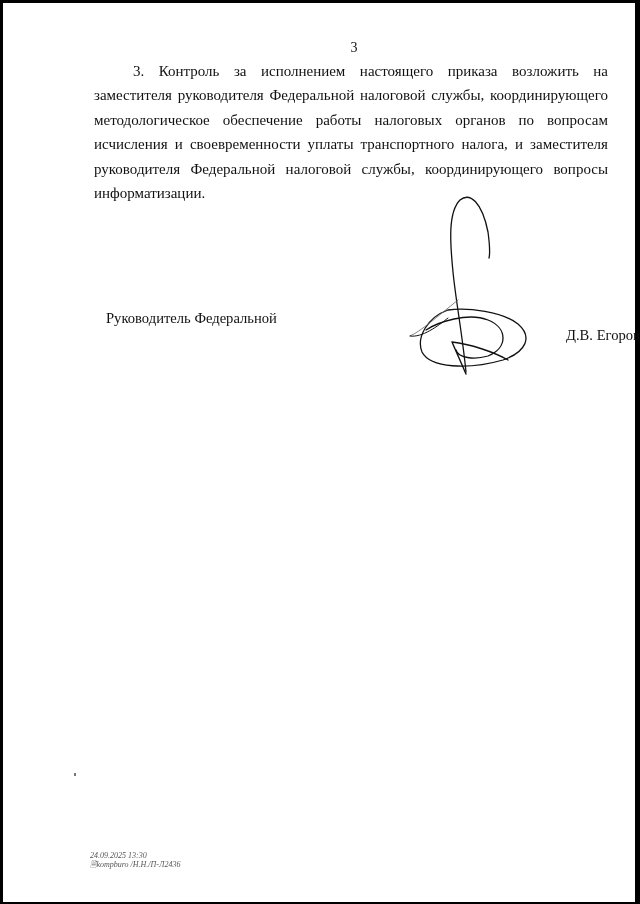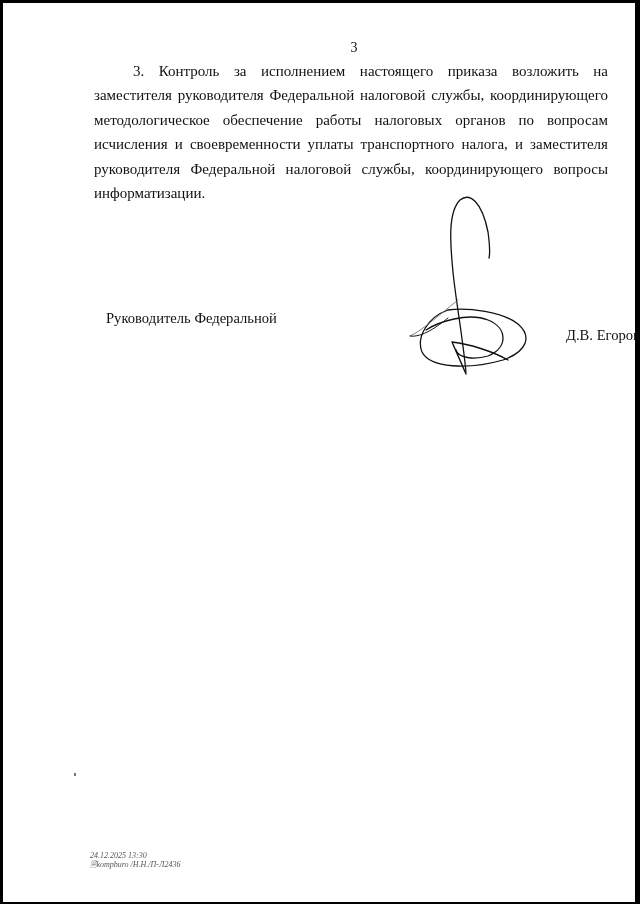--- a/index.html
+++ b/index.html
@@ -113,17 +113,17 @@
   <path d="M2 144 C14 146, 30 134, 40 126" stroke-width="1"></path>
 
   <path d="M44 150 L58 182 M44 150 C62 152, 86 160, 100 168" stroke-width="1.4"></path>
 </svg>
 
 <div class="signer-name">Д.В. Егоров</div>
 
 <div class="speck" style="left:74px; top:773px;"></div>
 
 <div class="footer">
-  <div>24.12.2025 13:30</div>
+  <div>24.09.2025 13:30</div>
   <div>
     <span>🗎</span><span>kompburo /Н.Н./П-Л2436</span>
   </div>
 </div>
 
 </body></html>

